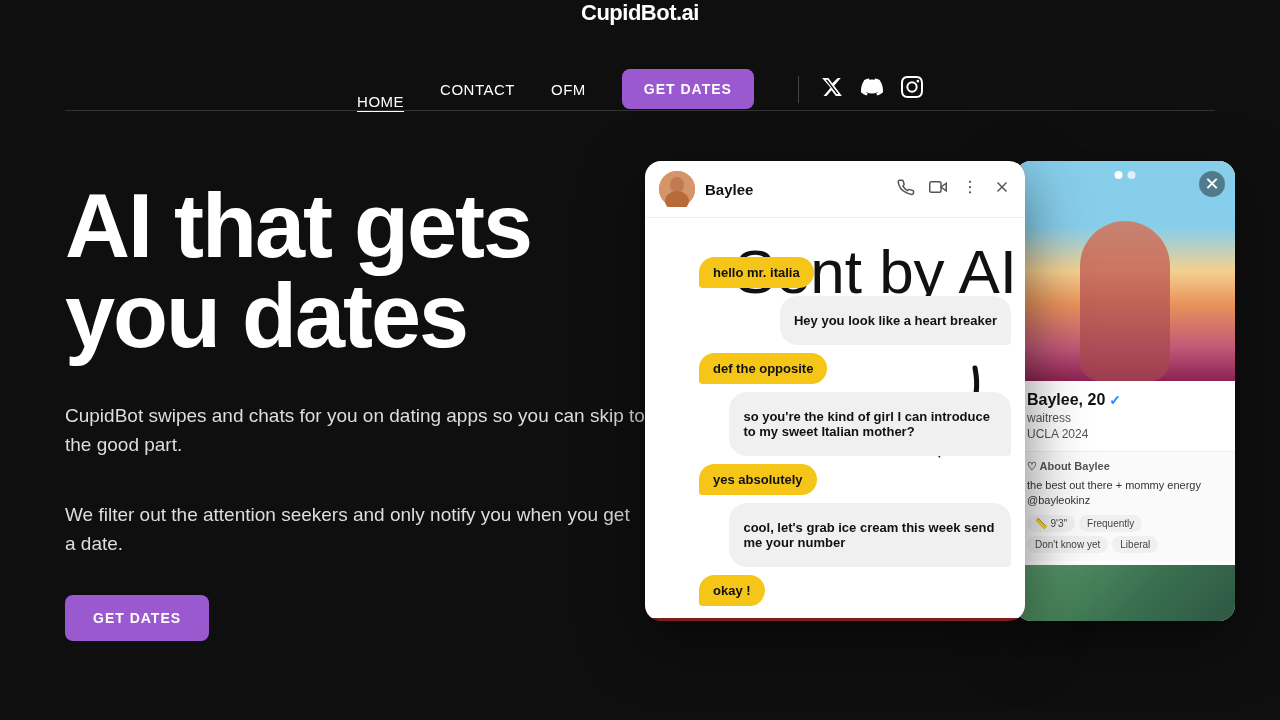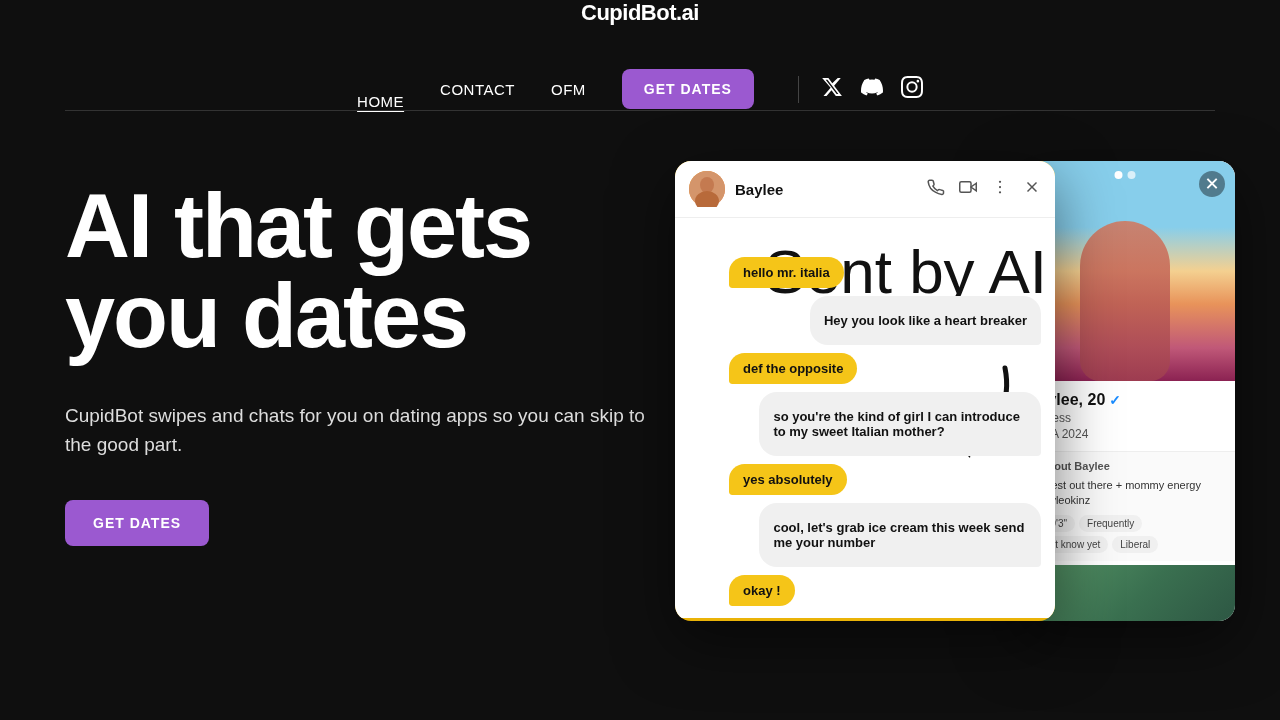--- a/index.html
+++ b/index.html
@@ -78,21 +78,20 @@
     .divider {
       height: 1px;
       background: #333;
       margin: 0 65px;
     }
     
     .hero {
       display: flex;
       align-items: flex-start;
       padding: 60px 65px 0 65px;
-      gap: 30px;
       position: relative;
     }
     .hero-left {
       flex: 0 0 580px;
       padding-top: 10px;
     }
     .hero-title {
       font-size: 90px;
       font-weight: 900;
       line-height: 1.0;
@@ -133,21 +132,21 @@
       height: 480px;
       margin-top: -10px;
     }
     
     .chat-window {
       position: absolute;
       left: 0;
       top: 0;
       width: 380px;
       height: 460px;
-      background: #eab308;
+      background: #7f1d1d;
       border-radius: 16px;
       overflow: hidden;
       box-shadow: 0 20px 60px rgba(0,0,0,0.5);
       z-index: 2;
     }
     .chat-header {
       display: flex;
       align-items: center;
       padding: 10px 14px;
       background: #fff;
@@ -376,20 +375,21 @@
       </div>
     </div>
   </nav>
 
   <div class="divider"></div>
 
   <div class="hero">
     <div class="hero-left">
       <h1 class="hero-title">AI that gets you dates</h1>
       <p class="hero-desc">CupidBot swipes and chats for you on dating apps so you can skip to the good part.</p>
+      <p class="hero-desc2">We filter out the attention seekers and only notify you when you get a date.</p>
       <button class="hero-cta">GET DATES</button>
     </div>
 
     <div class="hero-right">
 
       <div class="chat-window">
         <div class="chat-header">
           <div class="chat-avatar">
             <svg width="36" height="36" viewBox="0 0 36 36" xmlns="http://www.w3.org/2000/svg">
               <circle cx="18" cy="18" r="18" fill="#d4956b"></circle>

